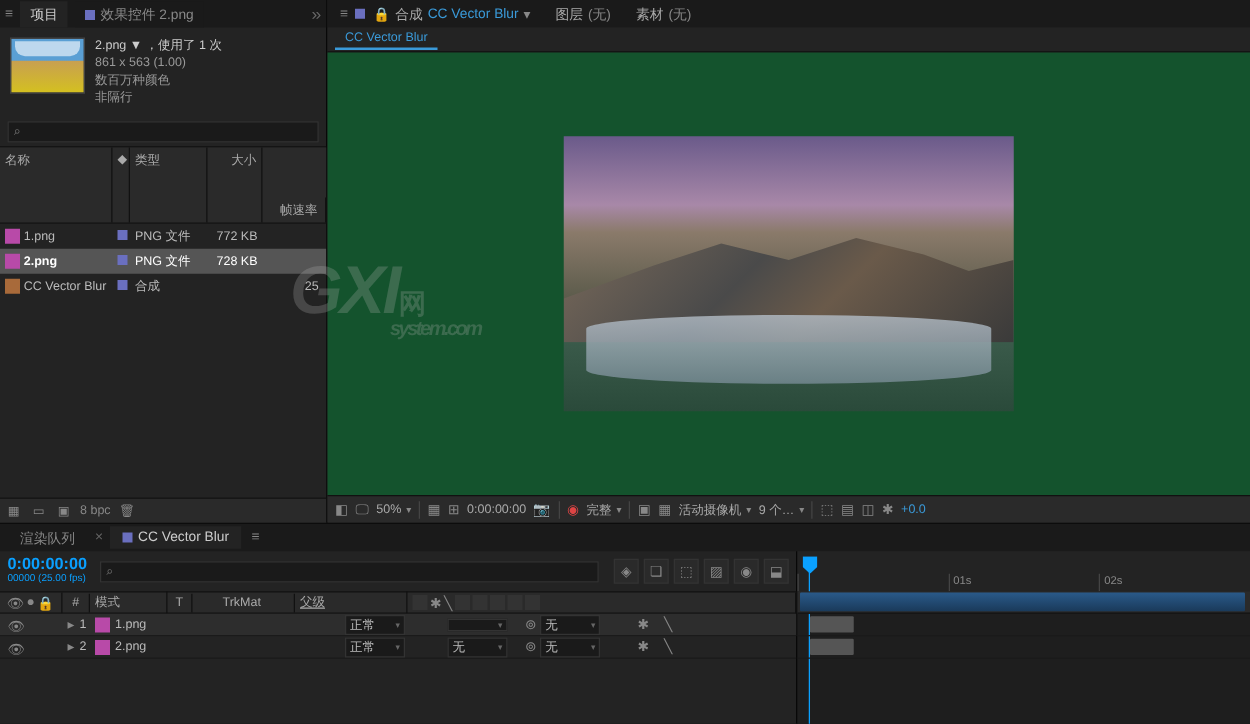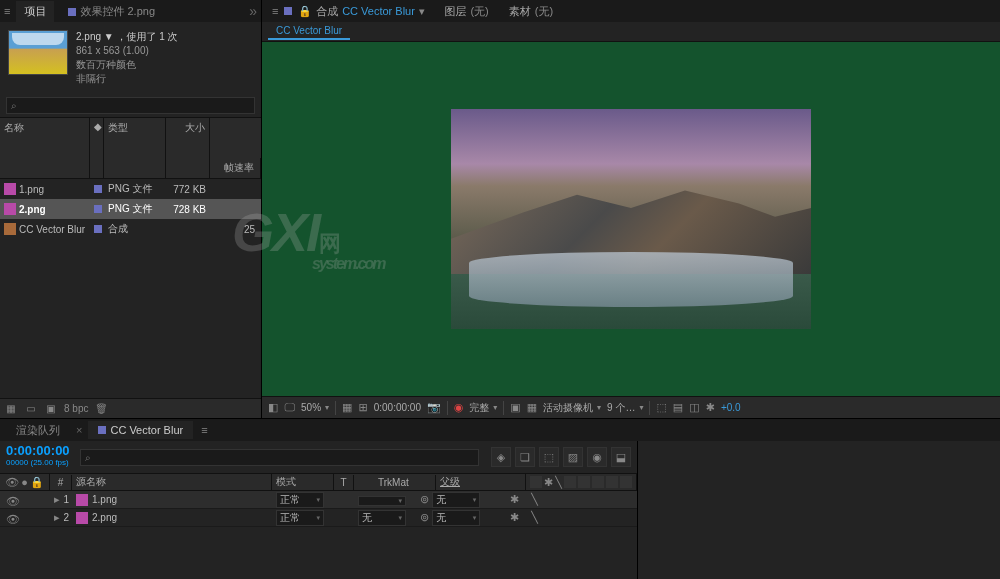--- a/index.html
+++ b/index.html
@@ -301,21 +301,20 @@
           </div>
         </div>
       </div>
       <div class="tl-cols-head">
         <div class="tc-eye">
             <span class="glyph">👁</span>
             <span class="glyph">●</span>
             <span class="glyph">🔒</span>
           </div>
         <div class="tc-idx">#</div>
-        <div class="tc-src">源名称</div>
         <div class="tc-mode">模式</div>
         <div class="tc-t">T</div>
         <div class="tc-trk">TrkMat</div>
         <div class="tc-par">父级</div>
         <div class="tc-sw">
           <span class="sw"></span>
             <span class="glyph">✱</span>
             <span class="glyph">╲</span>
             <span class="sw"></span>
             <span class="sw"></span>
@@ -370,14 +369,36 @@
             <span class="glyph">⊚</span>
             <span class="mini-drop">无</span>
           </div>
         <div class="l-sw">
             <span class="glyph">✱</span>
             <span style="width:8px;"></span>
             <span class="glyph">╲</span>
           </div>
       </div>
     </div>
+    <div class="tl-right">
+      <div class="tl-ruler">
+        <div class="playhead"></div>
+        <div class="playhead-line"></div>
+        <div class="ruler-scale">
+          <span></span>
+          <span>01s</span>
+          <span>02s</span>
+        </div>
+      </div>
+      <div class="tl-tracks">
+        <div class="track-head">
+            <div class="clip c1"></div>
+          </div>
+        <div class="track-row">
+            <div class="clip c2"></div>
+          </div>
+        <div class="track-row">
+            <div class="clip c2"></div>
+          </div>
+      </div>
+    </div>
   </div>
 </div>
 
 </body></html>

